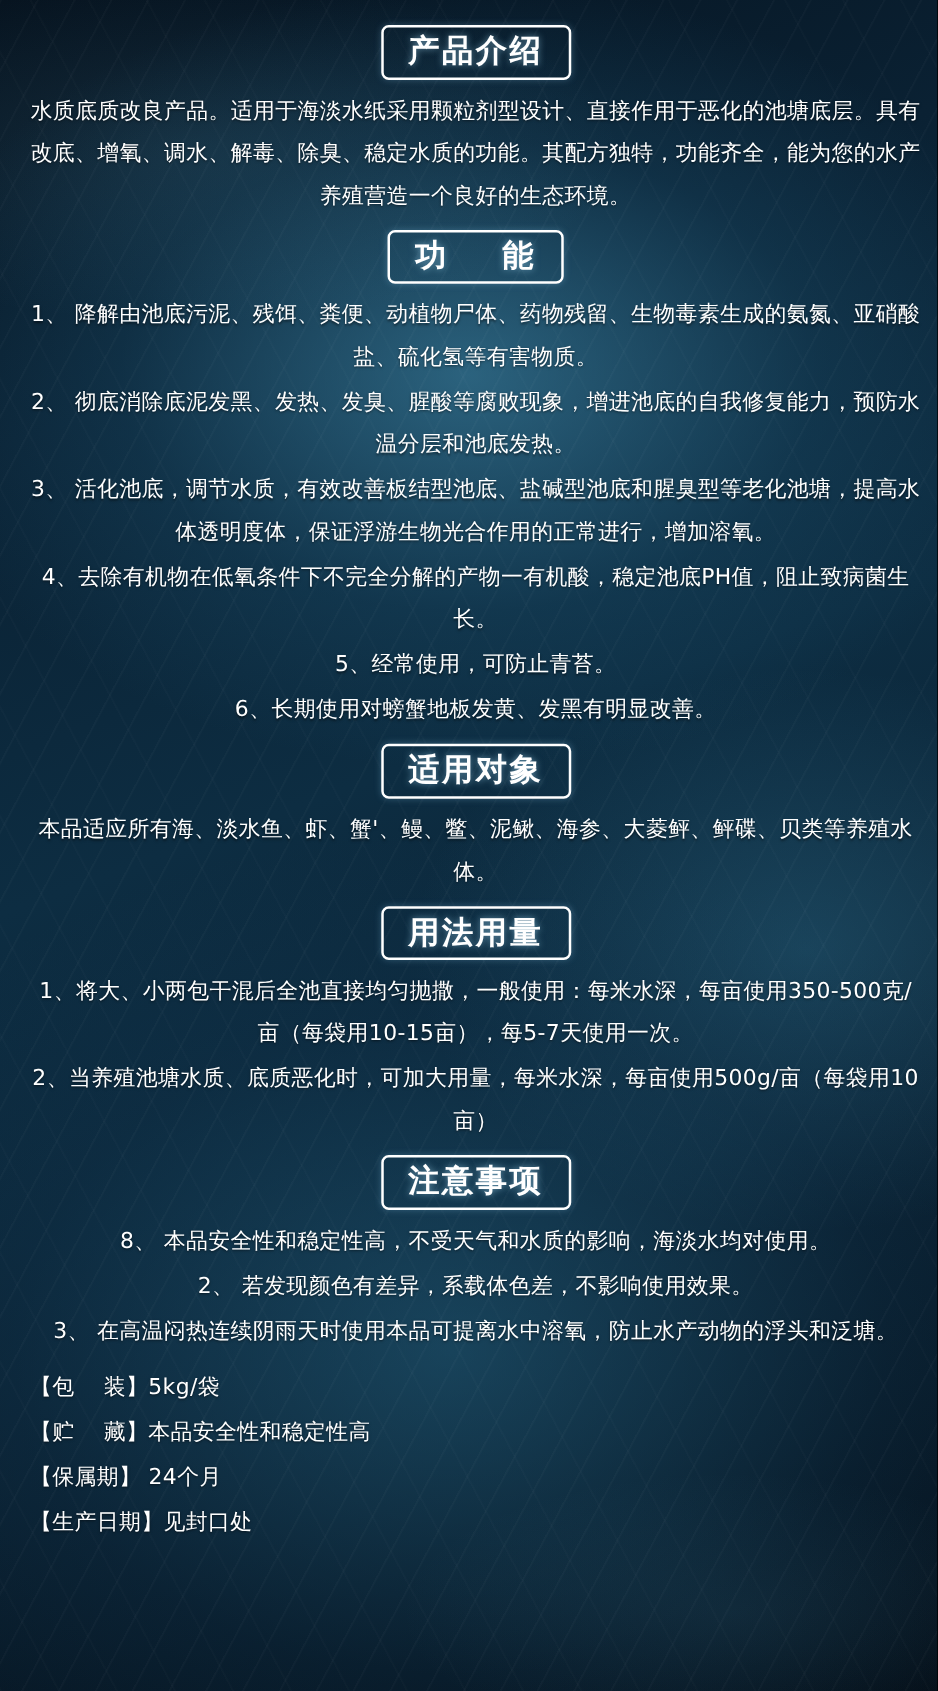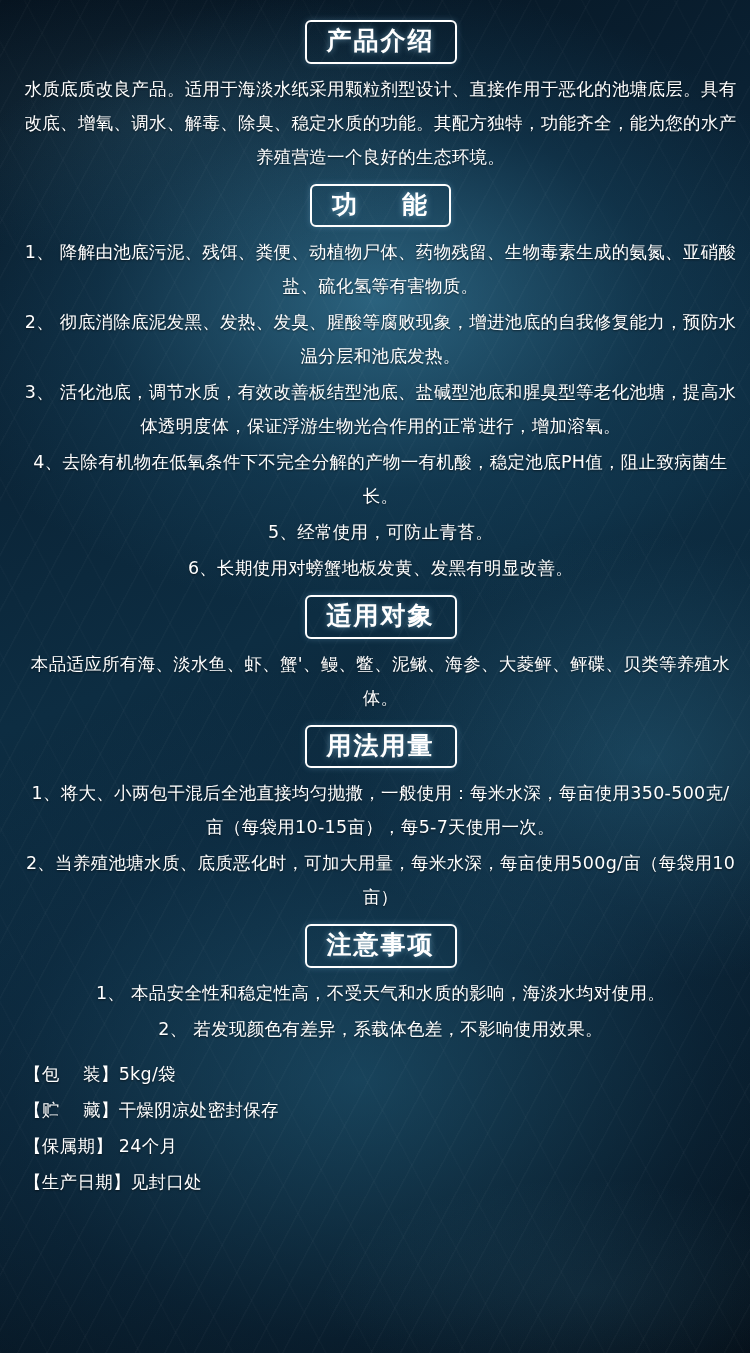--- a/index.html
+++ b/index.html
@@ -128,25 +128,26 @@
         <span class="heading">用法用量</span>
       </div>
       <p class="body">1、将大、小两包干混后全池直接均匀抛撒，一般使用：每米水深，每亩使用350-500克/亩（每袋用10-15亩），每5-7天使用一次。</p>
       <p class="body">2、当养殖池塘水质、底质恶化时，可加大用量，每米水深，每亩使用500g/亩（每袋用10亩）</p>
     </div>
 
     <div class="block">
       <div class="heading-wrap">
         <span class="heading">注意事项</span>
       </div>
-      <p class="body">1、 本品安全性和稳定性高，不受天气和水质的影响，海淡水均对使用。</p>
+      <p class="body">8、 本品安全性和稳定性高，不受天气和水质的影响，海淡水均对使用。</p>
       <p class="body">2、 若发现颜色有差异，系载体色差，不影响使用效果。</p>
+      <p class="body">3、 在高温闷热连续阴雨天时使用本品可提离水中溶氧，防止水产动物的浮头和泛塘。</p>
     </div>
 
     <div class="spec-list">
       <div class="spec-line">【包    装】5kg/袋</div>
-      <div class="spec-line">【贮    藏】干燥阴凉处密封保存</div>
+      <div class="spec-line">【贮    藏】本品安全性和稳定性高</div>
       <div class="spec-line">【保属期】 24个月</div>
       <div class="spec-line">【生产日期】见封口处</div>
     </div>
 
   </div>
 </div>
 
 </body></html>

